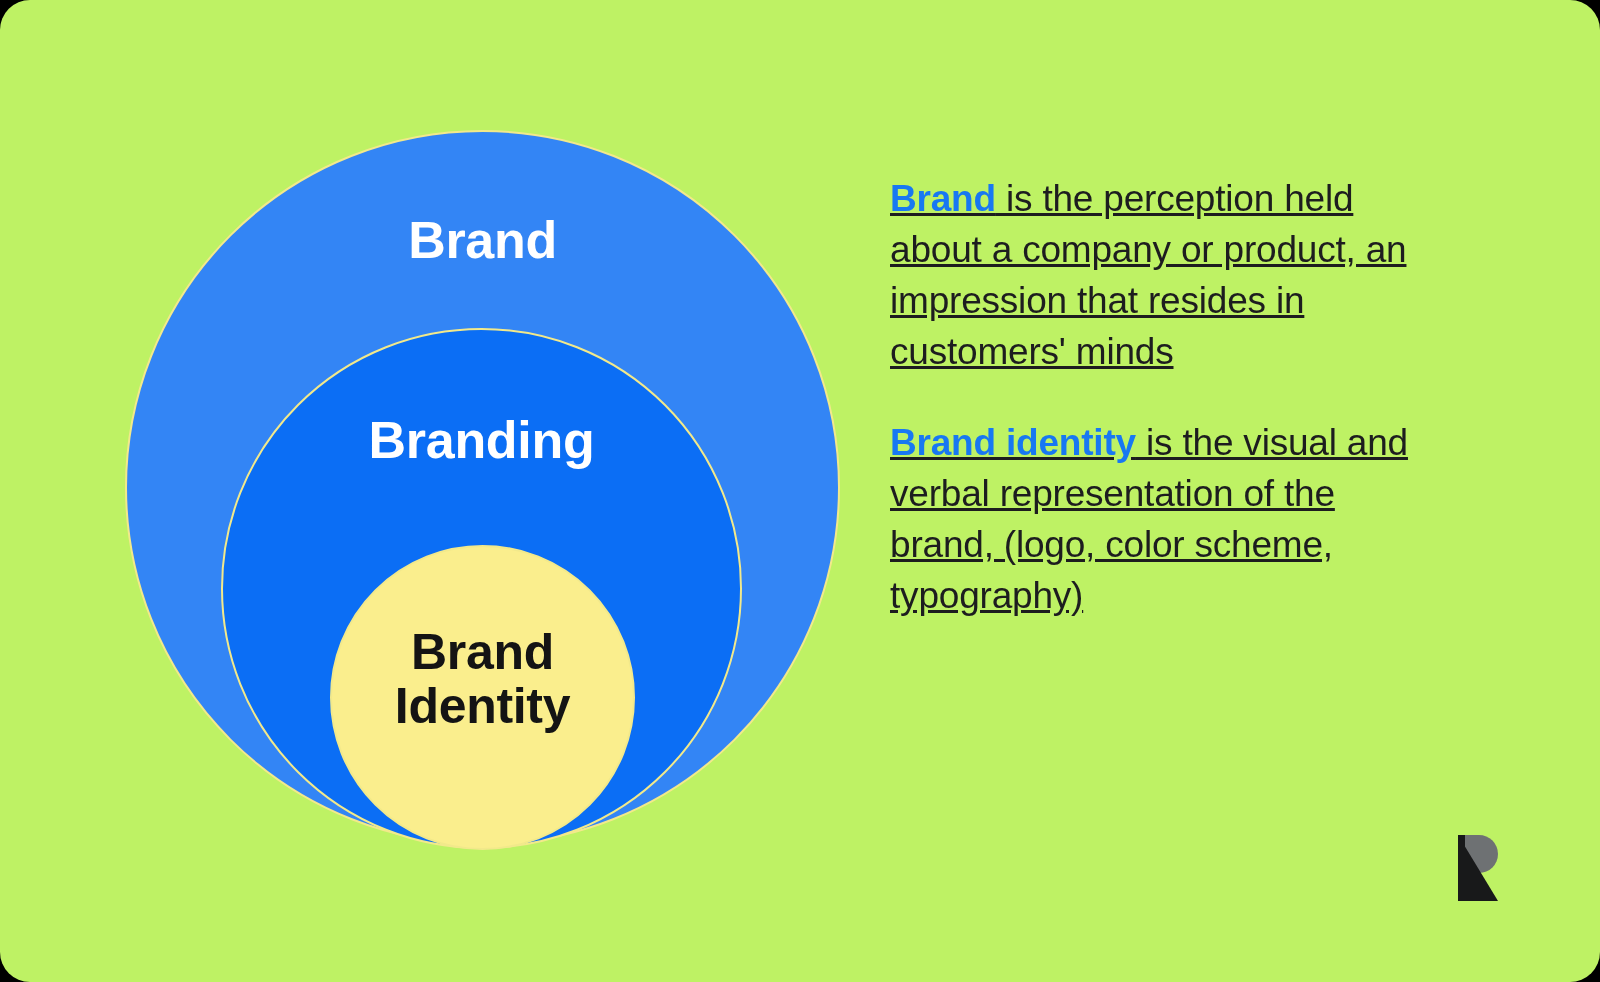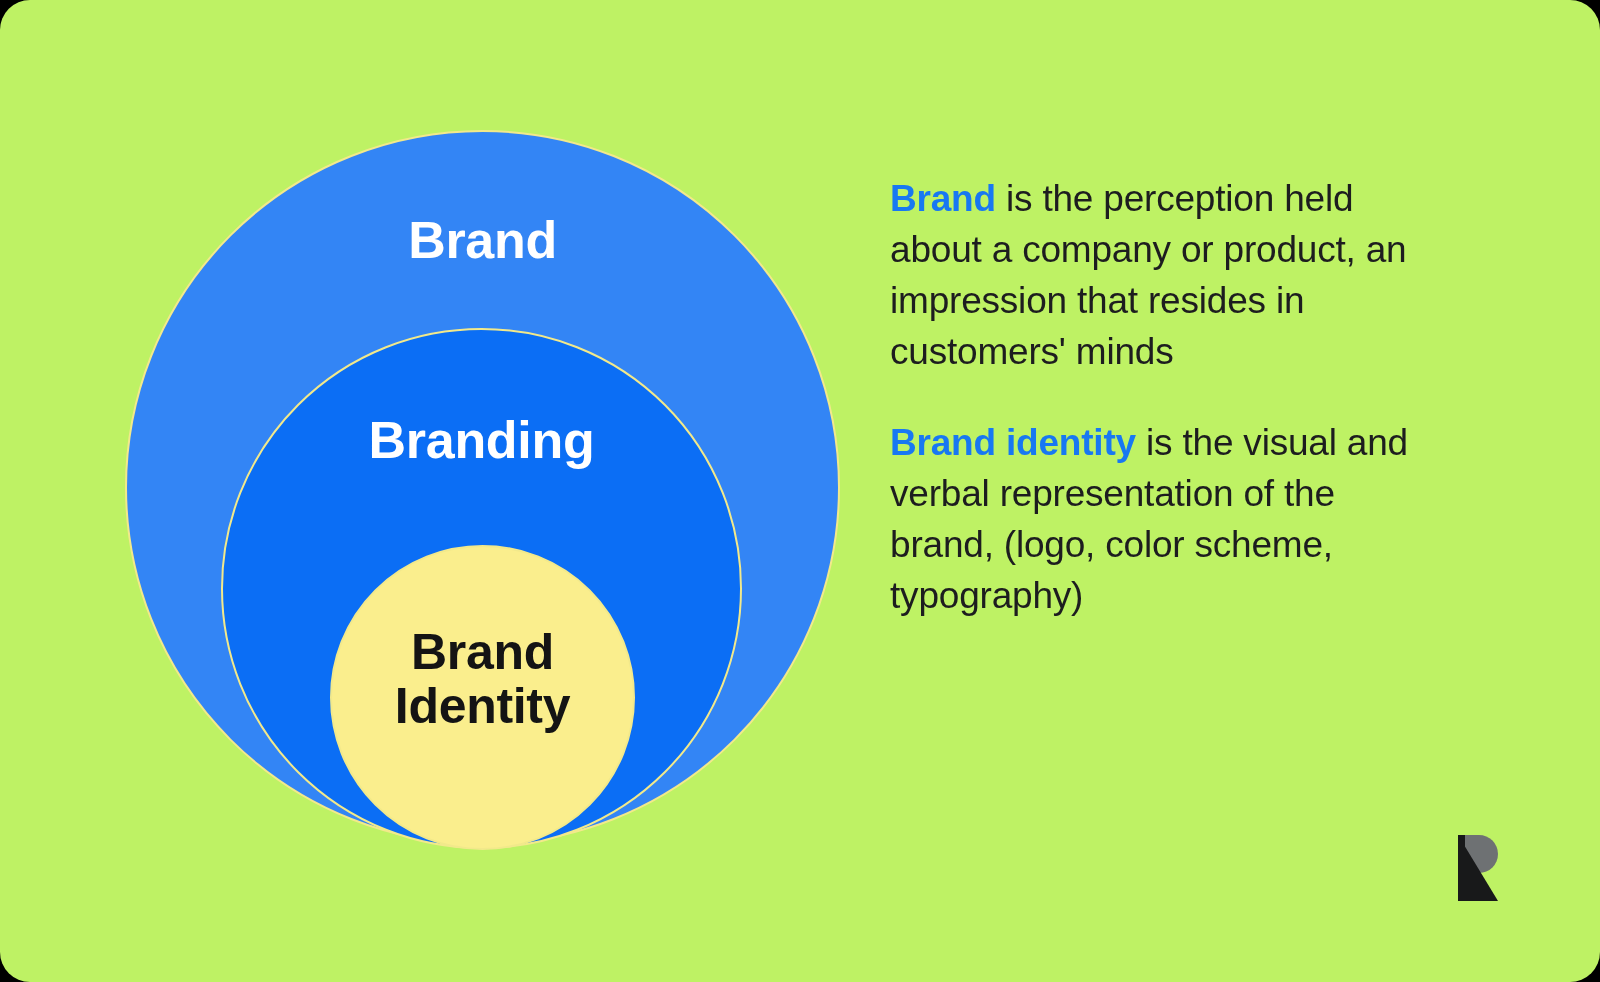--- a/index.html
+++ b/index.html
@@ -97,20 +97,21 @@
     left: 890px;
     top: 136px;
     width: 540px;
   }
   .definition {
     font-size: 37px;
     line-height: 1.38;
     color: #1d1d1f;
     letter-spacing: -0.2px;
     margin-bottom: 40px;
+    text-decoration: underline;
   }
   .definition:last-child { margin-bottom: 0; }
   .term {
     font-weight: bold;
     color: #1878f2;
   }
 
   
   .logo {
     position: absolute;

